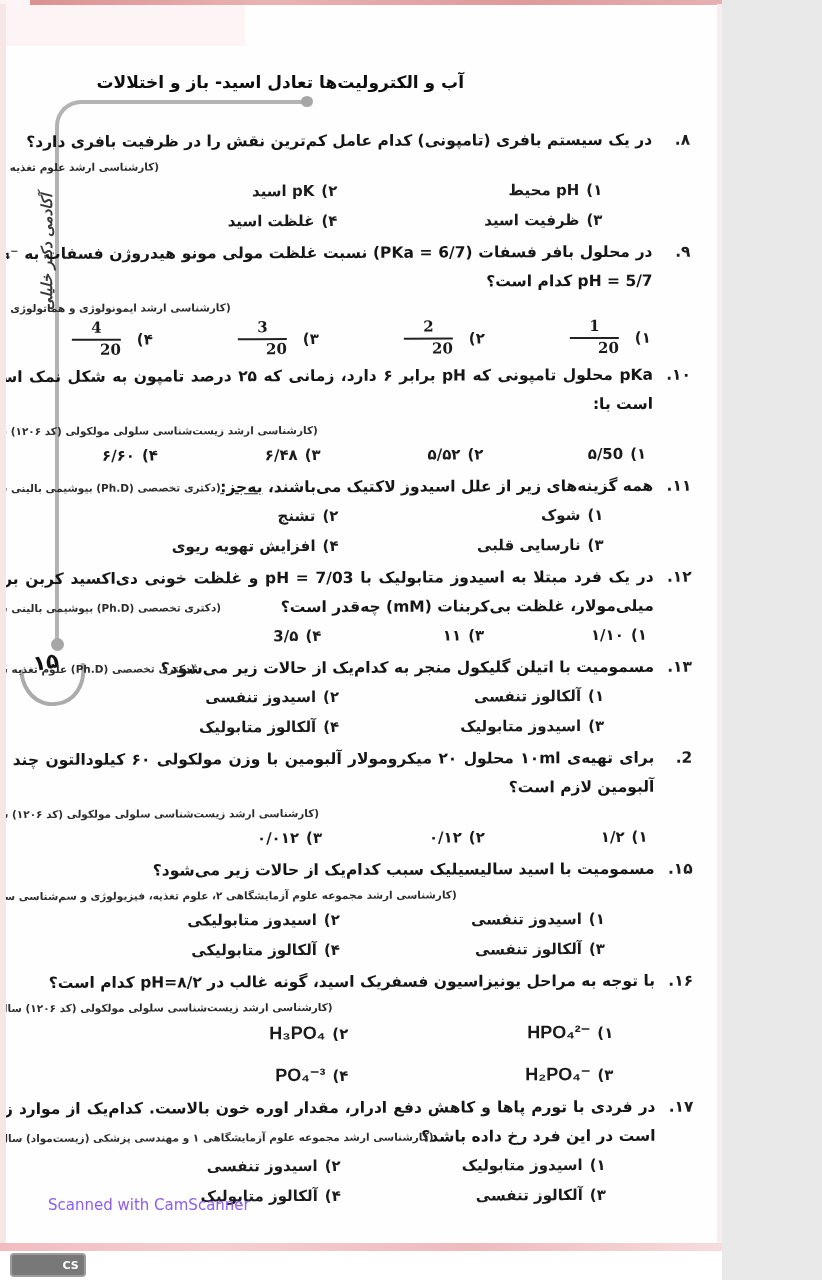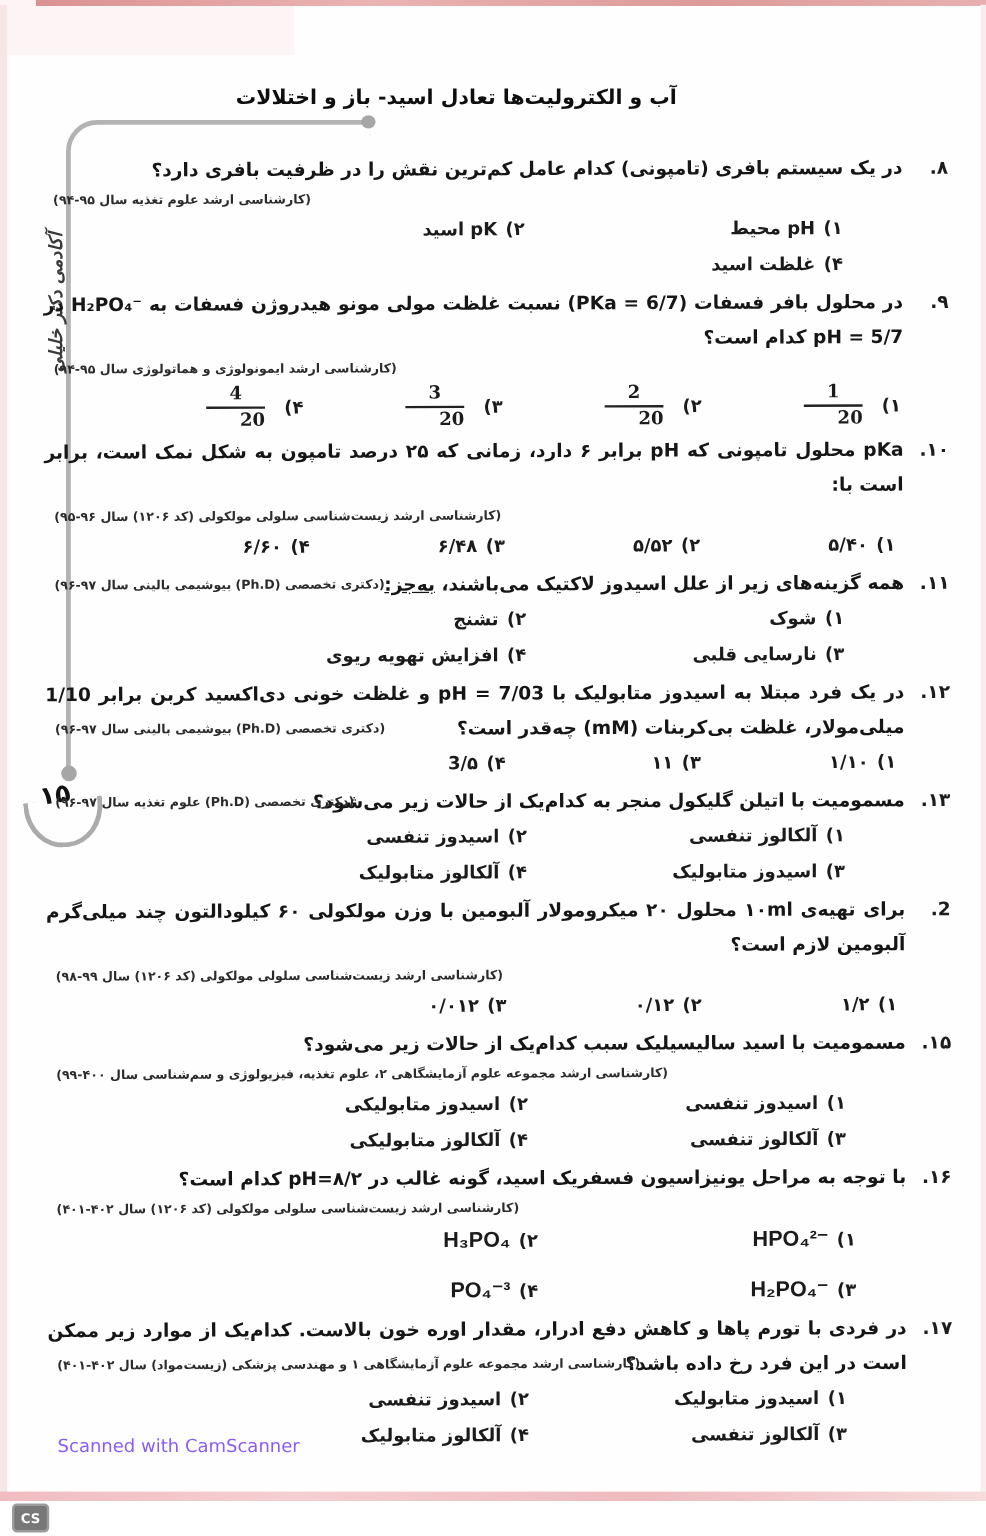--- a/index.html
+++ b/index.html
@@ -1,16 +1,16 @@
 <!DOCTYPE html>
 <html lang="fa"><head>
 <meta charset="utf-8">
 <style>
   html,body{margin:0;padding:0;background:#e9e9e9;}
-  .page{position:relative;width:822px;height:1280px;background:#fefefe;overflow:hidden;
+  .page{position:relative;width:722px;height:1280px;background:#fefefe;overflow:hidden;
         font-family:"DejaVu Sans","Liberation Sans",sans-serif;color:#1d1d1d;}
   
   .scan-smudge{position:absolute;top:0;left:0;width:245px;height:46px;background:#fdf5f5;z-index:3;}
   .scan-top{position:absolute;top:0;left:30px;right:0;height:5px;z-index:4;
             background:linear-gradient(90deg,#db9191,#eab3b3 35%,#dd9a9a 70%,#e7b0b0);}
   .scan-left{position:absolute;top:4px;left:0;width:6px;height:1240px;background:#f7e6e6;z-index:4;}
   .scan-right{position:absolute;top:4px;right:0;width:5px;height:1240px;background:#f9eeee;z-index:4;}
   .scan-bottom{position:absolute;top:1243px;left:0;right:0;height:8px;z-index:4;
             background:linear-gradient(90deg,#f0bcc0,#f5cfd2 30%,#eebabe 65%,#f7dcdd);}
   .footer-band{position:absolute;top:1251px;left:0;right:0;height:29px;background:#ffffff;z-index:4;}
@@ -51,21 +51,21 @@
   .opt.frac-opt{display:flex;align-items:center;gap:9px;line-height:1.2;}
   .frac{display:inline-block;text-align:center;direction:ltr;unicode-bidi:bidi-override;
         font-family:"DejaVu Serif","Liberation Serif",serif;font-weight:700;font-size:15px;line-height:1.3;}
   .frac .fnum{display:block;border-bottom:2px solid #222;padding:0 5px;}
   .frac .fden{display:block;margin-left:28px;}
   .opts.formula{row-gap:12px;padding-right:80px;margin-top:4px;}
   .opts.formula .opt-text{font-family:Liberation Sans, sans-serif;font-size:18px;font-weight:600;
         direction:ltr;unicode-bidi:bidi-override;display:inline-block;}
   
   .footer-logo{position:absolute;left:10px;top:1253px;width:27px;height:20px;background:#787878;border:2px solid #9c9c9c;
-        border-radius:4px;color:#fff;font-size:11px;font-weight:700;display:flex;align-items:center;justify-content:center;z-index:5;}
+        border-radius:4px;color:#fff;font-size:11px;font-weight:700;display:flex;align-items:center;justify-content:center;z-index:5;padding-left:45px;}
   .footer-text{position:absolute;left:48px;top:1196px;color:#8b5cf6;font-size:15px;z-index:5;}
 </style>
 </head>
 <body>
 
 <div class="page">
   <div class="scan-smudge"></div>
 
   <div class="deco-line"></div>
   <div class="deco-dot-right"></div>
@@ -83,20 +83,21 @@
   <div class="questions">
       <div class="question">
         <div class="q-row">
           <span class="q-num">۸.</span>
           <div class="q-text"><span>در یک سیستم بافری (تامپونی) کدام عامل کم‌ترین نقش را در ظرفیت بافری دارد؟</span></div>
         </div>
         <div class="q-source">(کارشناسی ارشد علوم تغذیه سال ۹۵-۹۴)</div>
         <div class="opts grid2">
           <div class="opt"><span class="opt-label">۱)</span><span class="opt-text">pH محیط</span></div>
           <div class="opt"><span class="opt-label">۲)</span><span class="opt-text">pK اسید</span></div>
+          <div class="opt"><span class="opt-label">۳)</span><span class="opt-text">ظرفیت اسید</span></div>
           <div class="opt"><span class="opt-label">۴)</span><span class="opt-text">غلظت اسید</span></div>
         </div>
       </div>
       <div class="question">
         <div class="q-row">
           <span class="q-num">۹.</span>
           <div class="q-text"><span>در محلول بافر فسفات ‭(PKa = 6/7)‬ نسبت غلظت مولی مونو هیدروژن فسفات به ‭H₂PO₄⁻‬ در ‭pH = 5/7‬ کدام است؟</span></div>
         </div>
         <div class="q-source">(کارشناسی ارشد ایمونولوژی و هماتولوژی سال ۹۵-۹۴)</div>
         <div class="opts frac4">
@@ -130,21 +131,21 @@
           </div>
         </div>
       </div>
       <div class="question">
         <div class="q-row">
           <span class="q-num">۱۰.</span>
           <div class="q-text"><span>pKa محلول تامپونی که pH برابر ۶ دارد، زمانی که ۲۵ درصد تامپون به شکل نمک است، برابر است با:</span></div>
         </div>
         <div class="q-source">(کارشناسی ارشد زیست‌شناسی سلولی مولکولی (کد ۱۲۰۶) سال ۹۶-۹۵)</div>
         <div class="opts row4">
-          <div class="opt"><span class="opt-label">۱)</span><span class="opt-text num">۵/۴۰</span></div>
+          <div class="opt"><span class="opt-label">۱)</span><span class="opt-text num">۵/50</span></div>
           <div class="opt"><span class="opt-label">۲)</span><span class="opt-text num">۵/۵۲</span></div>
           <div class="opt"><span class="opt-label">۳)</span><span class="opt-text num">۶/۴۸</span></div>
           <div class="opt"><span class="opt-label">۴)</span><span class="opt-text num">۶/۶۰</span></div>
         </div>
       </div>
       <div class="question">
         <div class="q-row">
           <span class="q-num">۱۱.</span>
           <div class="q-text"><span>همه گزینه‌های زیر از علل اسیدوز لاکتیک می‌باشند، </span><span class="u">به‌جز:</span></div>
         </div>

